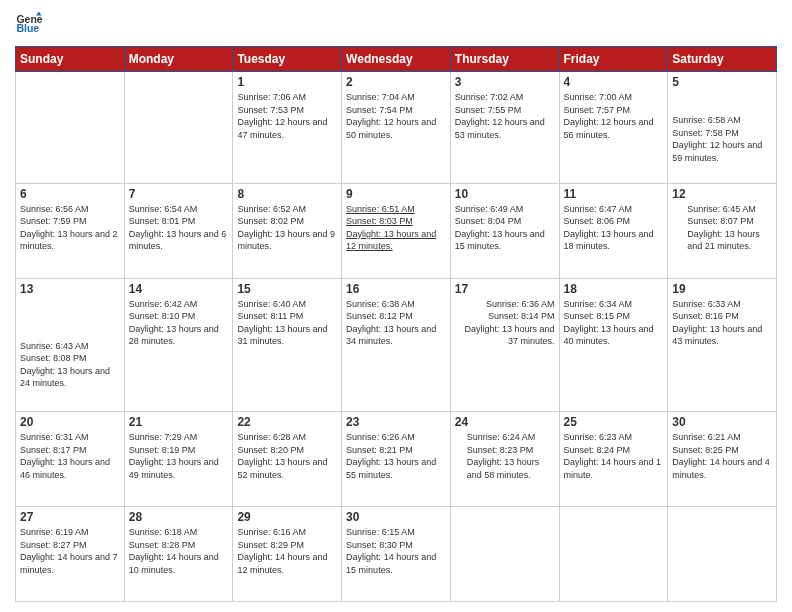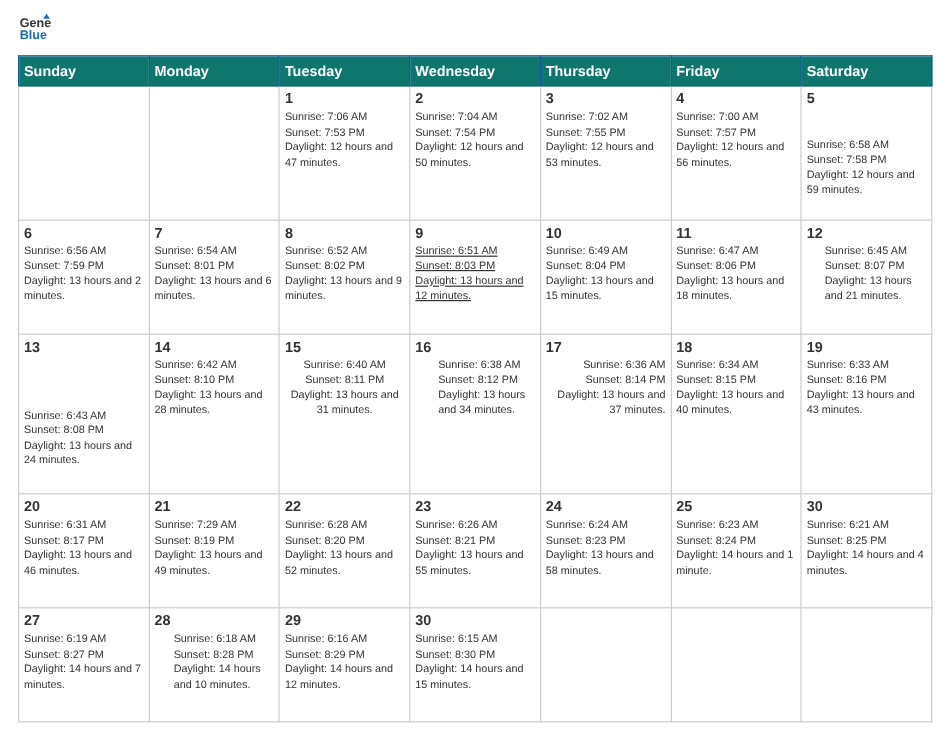--- a/index.html
+++ b/index.html
@@ -45,21 +45,21 @@
       color: #555;
     }
     .calendar {
       flex: 1;
       border: 1px solid #ccc;
       border-collapse: collapse;
       width: 100%;
       table-layout: fixed;
     }
     .calendar thead tr th {
-      background-color: #0f766e;
+      background-color: #b91c1c;
       color: #fff;
       font-size: 12px;
       font-weight: bold;
       padding: 5px 4px;
       text-align: left;
       border: 1px solid #1558a0;
     }
     .calendar tbody tr td {
       border: 1px solid #ccc;
       vertical-align: top;
@@ -205,27 +205,27 @@
 Daylight: 13 hours and 24 minutes.</div>
           </td>
           <td>
             <span class="day-num">14</span>
             <div class="day-info" style="white-space: pre-line;">Sunrise: 6:42 AM
 Sunset: 8:10 PM
 Daylight: 13 hours and 28 minutes.</div>
           </td>
           <td>
             <span class="day-num">15</span>
-            <div class="day-info" style="white-space: pre-line; text-align: center;">Sunrise: 6:40 AM
+            <div class="day-info" style="white-space: pre-line;">Sunrise: 6:40 AM
 Sunset: 8:11 PM
 Daylight: 13 hours and 31 minutes.</div>
           </td>
           <td>
             <span class="day-num">16</span>
-            <div class="day-info" style="white-space: pre-line; margin-left: 19px;">Sunrise: 6:38 AM
+            <div class="day-info" style="white-space: pre-line;">Sunrise: 6:38 AM
 Sunset: 8:12 PM
 Daylight: 13 hours and 34 minutes.</div>
           </td>
           <td>
             <span class="day-num">17</span>
             <div class="day-info" style="white-space: pre-line; text-align: right;">Sunrise: 6:36 AM
 Sunset: 8:14 PM
 Daylight: 13 hours and 37 minutes.</div>
           </td>
           <td>
@@ -261,21 +261,21 @@
 Daylight: 13 hours and 52 minutes.</div>
           </td>
           <td>
             <span class="day-num">23</span>
             <div class="day-info" style="white-space: pre-line;">Sunrise: 6:26 AM
 Sunset: 8:21 PM
 Daylight: 13 hours and 55 minutes.</div>
           </td>
           <td>
             <span class="day-num">24</span>
-            <div class="day-info" style="white-space: pre-line;">Sunrise: 6:24 AM
+            <div class="day-info" style="white-space: pre-line; margin-left: 12px;">Sunrise: 6:24 AM
 Sunset: 8:23 PM
 Daylight: 13 hours and 58 minutes.</div>
           </td>
           <td>
             <span class="day-num">25</span>
             <div class="day-info" style="white-space: pre-line;">Sunrise: 6:23 AM
 Sunset: 8:24 PM
 Daylight: 14 hours and 1 minute.</div>
           </td>
           <td>
@@ -287,21 +287,21 @@
         </tr>
         <tr>
           <td>
             <span class="day-num">27</span>
             <div class="day-info" style="white-space: pre-line;">Sunrise: 6:19 AM
 Sunset: 8:27 PM
 Daylight: 14 hours and 7 minutes.</div>
           </td>
           <td>
             <span class="day-num">28</span>
-            <div class="day-info" style="white-space: pre-line; margin-left: 16px;">Sunrise: 6:18 AM
+            <div class="day-info" style="white-space: pre-line;">Sunrise: 6:18 AM
 Sunset: 8:28 PM
 Daylight: 14 hours and 10 minutes.</div>
           </td>
           <td>
             <span class="day-num">29</span>
             <div class="day-info" style="white-space: pre-line;">Sunrise: 6:16 AM
 Sunset: 8:29 PM
 Daylight: 14 hours and 12 minutes.</div>
           </td>
           <td>

